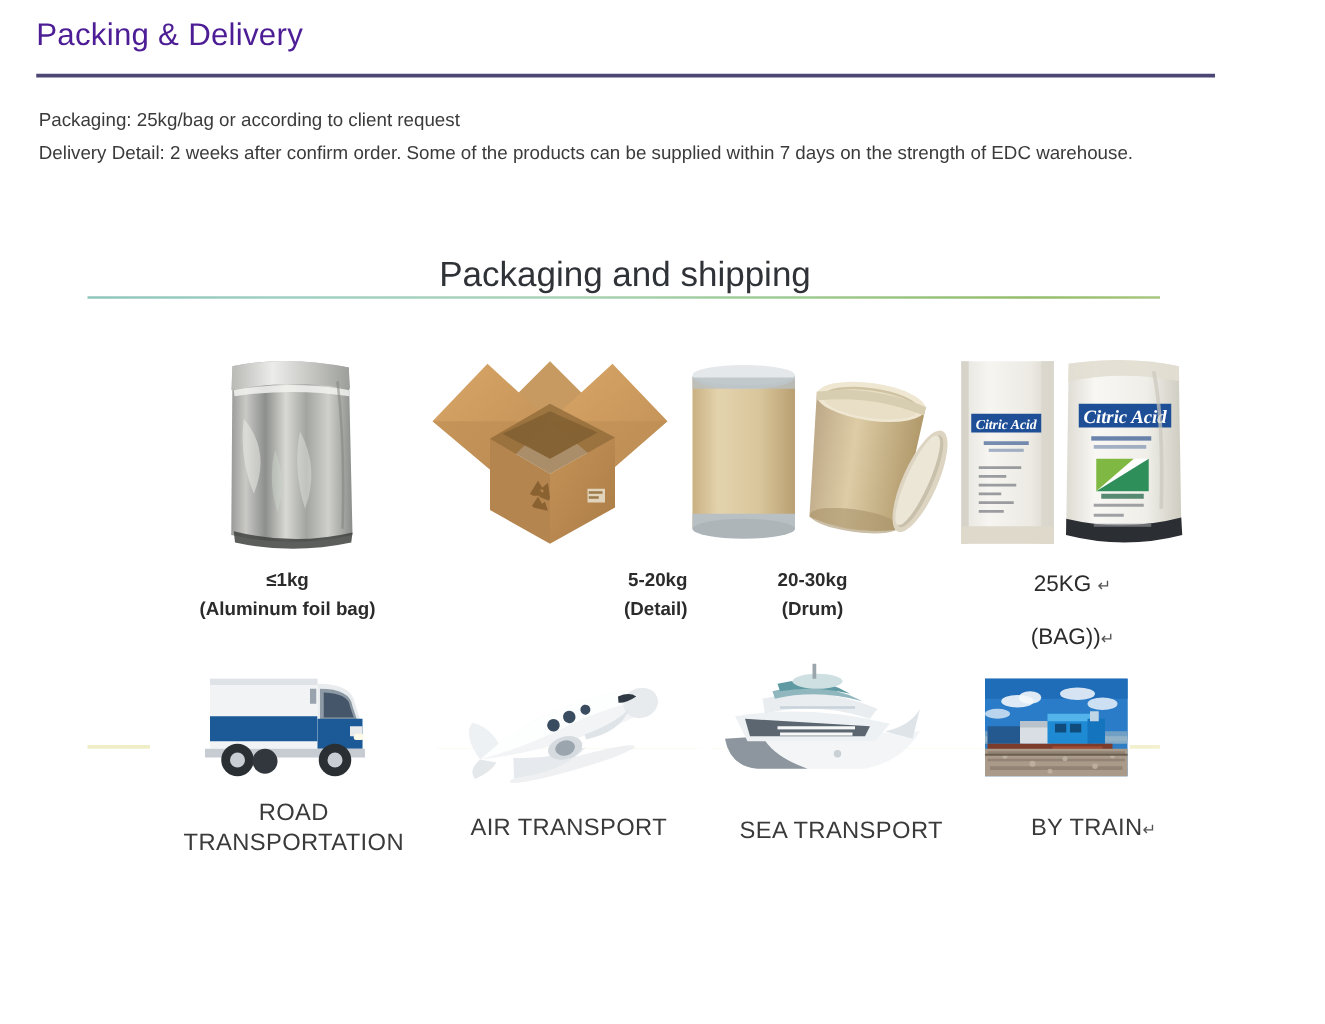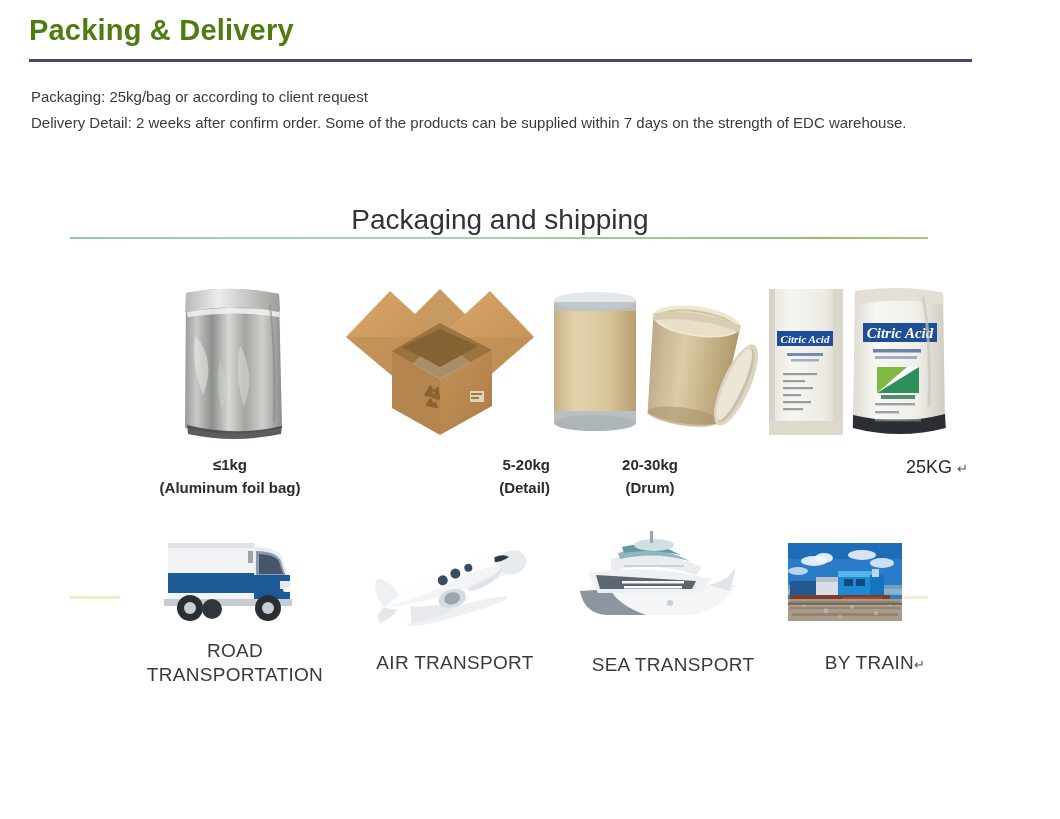--- a/index.html
+++ b/index.html
@@ -15,24 +15,24 @@
     font-family: "Liberation Sans", sans-serif;
     color: #333333;
     -webkit-font-smoothing: antialiased;
   }
 
   
   .page-title {
     position: absolute;
     left: 29px;
     top: 14px;
-    font-size: 29px;
-    font-weight: 700;
+    font-size: 25px;
+    font-weight: 400;
     letter-spacing: 0.2px;
-    color: #4d7c0f;
+    color: #4c1d95;
     white-space: nowrap;
   }
   .title-rule {
     position: absolute;
     left: 29px;
     top: 59px;
     width: 943px;
     height: 3px;
     background: #4c4675;
   }
@@ -313,23 +313,26 @@
           <rect x="4" y="28" width="34" height="4" fill="#2f6f52" opacity="0.8"></rect>
         </g>
         <g fill="#83858a" opacity="0.75">
           <rect x="112" y="128" width="40" height="2.4"></rect>
           <rect x="112" y="136" width="24" height="2.4"></rect>
           <rect x="112" y="144" width="46" height="2.4"></rect>
         </g>
         <path d="M160,22 q8,40 6,110" stroke="#cbc8bd" stroke-width="3" fill="none" opacity="0.7"></path>
       </svg>
     </div>
-    <div class="cap-light" style="margin-top:2px;text-align:right;">
+    <div class="cap-light" style="margin-top:2px;">
       <span>25KG</span>
       <span class="ret">↵</span>
+    </div>
+    <div class="cap-light">
+      <span>(BAG))</span><span class="ret">↵</span>
     </div>
   </div>
 </div>
 
 <div class="connector"></div>
 
 <div class="ship-row">
 
   <div class="cell" style="left:60px; top:0; width:230px; z-index:2;">
     <div class="art" style="width:230px;height:110px;">

